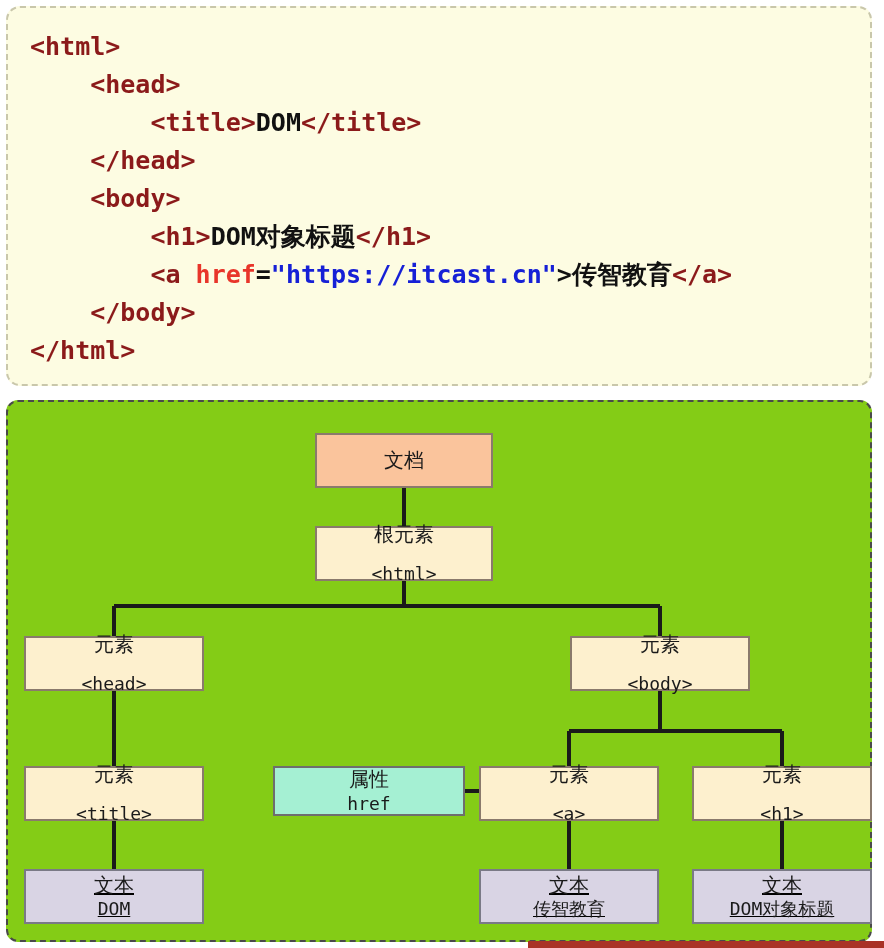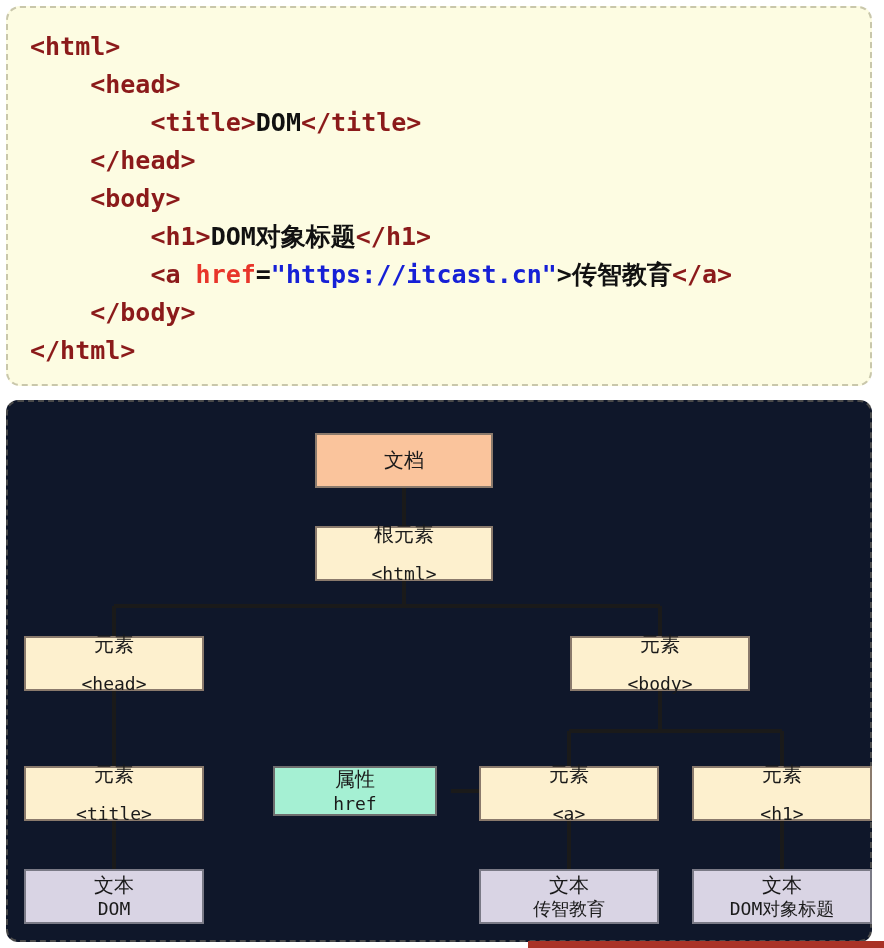--- a/index.html
+++ b/index.html
@@ -44,21 +44,21 @@
   .punct { color: #111111; }
   .txt   { color: #111111; }
 
   
   #diagram-panel {
     position: absolute;
     left: 6px;
     top: 400px;
     width: 866px;
     height: 542px;
-    background: #0f172a;
+    background: #84cc16;
     border: 2px dashed #4a4a4a;
     border-radius: 12px;
     box-sizing: border-box;
   }
   #diagram-canvas {
     position: absolute;
     left: 0; top: 0;
     width: 866px;
     height: 542px;
   }
@@ -89,21 +89,21 @@
   }
   .node .l2 {
     font-family: "DejaVu Sans Mono", monospace;
     font-size: 18px;
     color: #1a1a1a;
     margin-top: 1px;
   }
   .n-doc  { background: #fac49c; border-color: #8a7a6c; }
   .n-elem { background: #fdf0ce; border-color: #8a7a6c; gap: 16px; }
   .n-attr { background: #a5f0d3; border-color: #6e6e6e; }
-  .n-text { background: #d9d4e4; border-color: #7a7a86; }
+  .n-text { background: #d9d4e4; border-color: #7a7a86; text-decoration: underline; }
 
   
   #bottom-accent {
     position: absolute;
     left: 528px;
     top: 941px;
     width: 356px;
     height: 7px;
     background: #a93226;
   }
@@ -143,21 +143,21 @@
         <div class="l2">&lt;head&gt;</div>
       </div>
       <div class="node n-elem" style="left: 562px; top: 234px; width: 180px; height: 55px;">
         <div class="l1">元素</div>
         <div class="l2">&lt;body&gt;</div>
       </div>
       <div class="node n-elem" style="left: 16px; top: 364px; width: 180px; height: 55px;">
         <div class="l1">元素</div>
         <div class="l2">&lt;title&gt;</div>
       </div>
-      <div class="node n-attr" style="left: 265px; top: 364px; width: 164px; height: 50px;">
+      <div class="node n-attr" style="left: 265px; top: 364px; width: 192px; height: 50px;">
         <div class="l1">属性</div>
         <div class="l2">href</div>
       </div>
       <div class="node n-elem" style="left: 471px; top: 364px; width: 180px; height: 55px;">
         <div class="l1">元素</div>
         <div class="l2">&lt;a&gt;</div>
       </div>
       <div class="node n-elem" style="left: 684px; top: 364px; width: 180px; height: 55px;">
         <div class="l1">元素</div>
         <div class="l2">&lt;h1&gt;</div>

